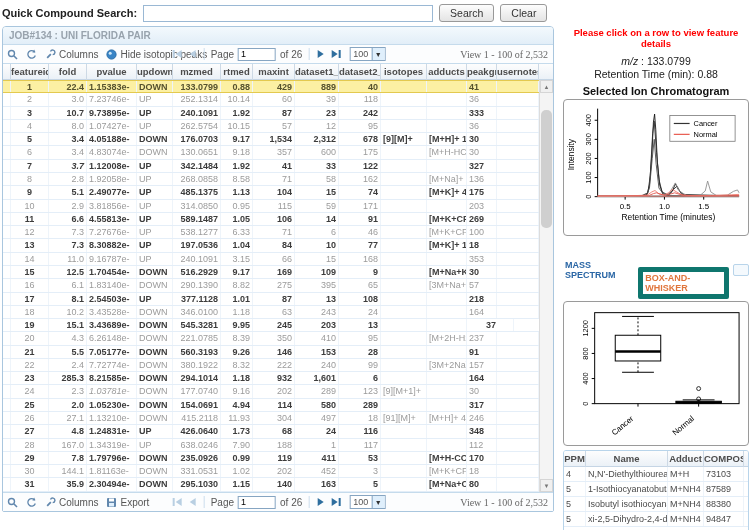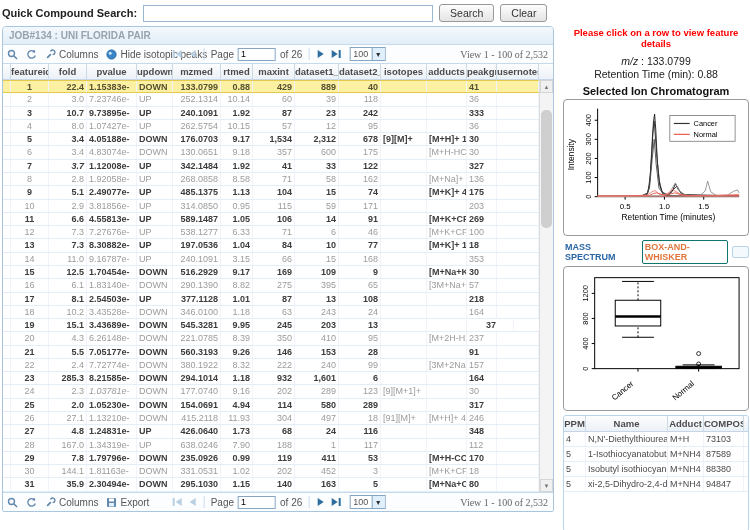--- a/index.html
+++ b/index.html
@@ -60,22 +60,22 @@
   .vs-thumb { position:absolute; left:1px; top:30px; width:11px; height:118px; background:#cfcfcf; border-radius:5px; }
 
   
   .right-panel { width:186px; margin-left:9px; }
   .note { color:#f00; font-weight:bold; font-size:9.5px; text-align:center; margin:1px 0 6px 0; }
   .feat { text-align:center; font-size:10.5px; color:#222; line-height:13px; }
   .chart-title { text-align:center; font-size:11px; font-weight:bold; color:#111; margin:4px 0 2px 0; }
   .chart-box { border:1px solid #9a9a9a; border-radius:4px; background:#fff; padding:2px 1px 1px 1px; }
   .tabs { display:flex; align-items:center; gap:4px; margin:4px 0 2px 2px; }
   .tab-link { font-size:9px; font-weight:bold; color:#2a66a5; cursor:pointer; }
-  .tab-active { font-size:9px; font-weight:bold; color:#e0763c; border:1px solid #0f766e; border-radius:2px;
-    padding:1px 2px; background:#fff; cursor:pointer; }
+  .tab-active { font-size:9px; font-weight:bold; color:#e0763c; border:5px solid #0f766e; border-radius:2px;
+    padding:1px 2px; background:#fff; cursor:pointer;margin-top:27px; }
   .tab-stub { width:18px; height:12px; border:1px solid #b8d4ea; border-radius:2px; background:#f4f9fd; }
 
   .ctable-box { margin-top:4px; height:117px; border:1px solid #b8d4ea; border-radius:3px; background:#fff; overflow:hidden; }
   .chead { display:flex; height:16px; background:linear-gradient(#fdfdfd,#ebf1f7); border-bottom:1px solid #c5d5e5; }
   .ch { height:16px; line-height:15px; font-size:9.5px; font-weight:bold; color:#4c4c4c; text-align:center;
     border-right:1px solid #cdd9e5; overflow:hidden; white-space:nowrap; flex:none; }
   .cr { display:flex; height:15px; border-bottom:1px solid #e4eef8; }
   .cc { height:100%; line-height:14px; font-size:9px; color:#4a4a4a; padding:0 2px; overflow:hidden;
     white-space:nowrap; border-right:1px solid #eef4fa; flex:none; }
 

